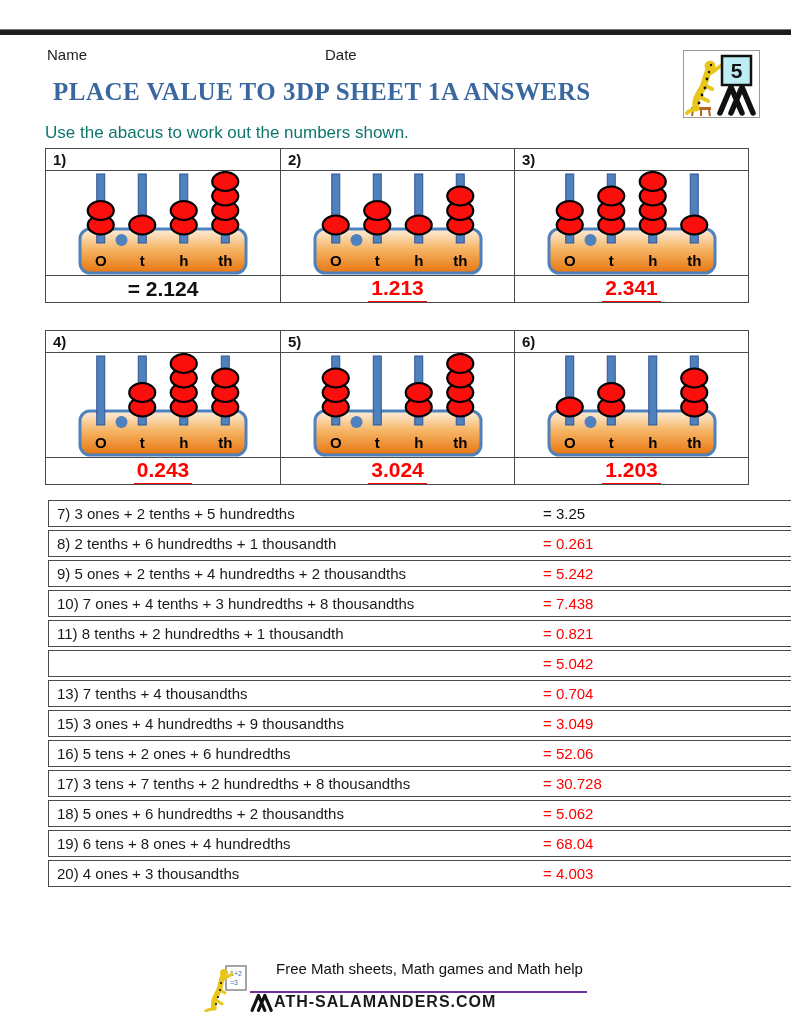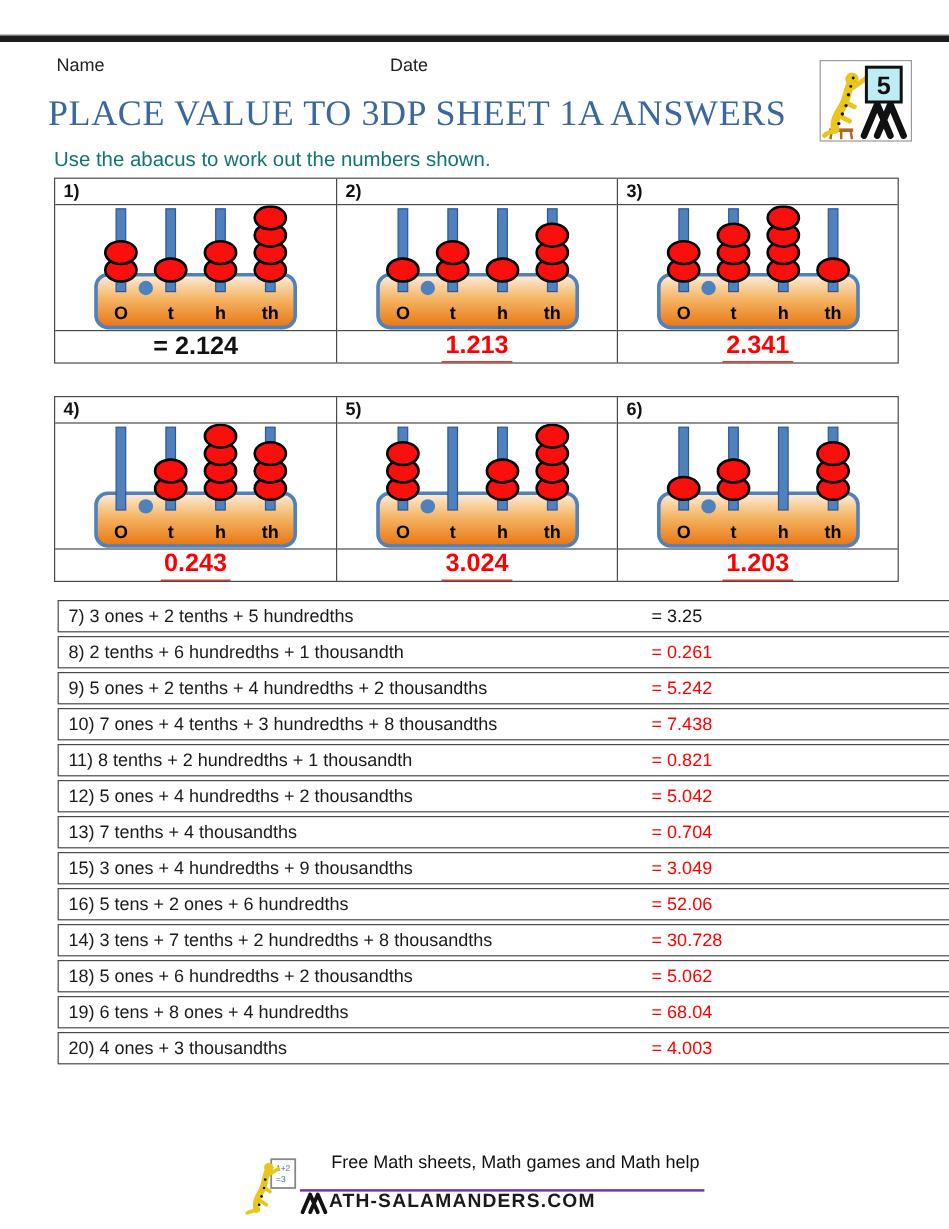--- a/index.html
+++ b/index.html
@@ -6,21 +6,21 @@
   html,body { width:791px; height:1024px; background:#fff; font-family:"Liberation Sans", sans-serif; position:relative; overflow:hidden; }
 
   .top-bar { position:absolute; top:29px; left:0; width:791px; height:6px; background:#1d1d1d; border-top:1px solid #777; }
 
   .hdr-label { position:absolute; top:46px; font-size:15px; color:#222; font-weight:500; }
   #name-label { left:47px; }
   #date-label { left:325px; }
 
   .logo-box { position:absolute; top:50px; left:683px; width:77px; height:68px; background:#fff; border:1px solid #9a9a9a; }
 
-  .page-title { position:absolute; top:78px; left:40px; font-family:"Liberation Serif", serif; font-size:30px; font-weight:400; color:var(--title-blue,#39679E); letter-spacing:0.5px; white-space:nowrap; }
+  .page-title { position:absolute; top:78px; left:53px; font-family:"Liberation Serif", serif; font-size:25px; font-weight:700; color:var(--title-blue,#39679E); letter-spacing:0.5px; white-space:nowrap; }
 
   .instruction { position:absolute; top:123px; left:45px; font-size:17px; color:#0f766e; font-weight:500; }
 
   .agrid { position:absolute; left:45px; width:704px; display:grid; grid-template-columns:1fr 1fr 1fr; border:1px solid #4a4a4a; background:#fff; }
   #agrid1 { top:148px; }
   #agrid2 { top:330px; }
   .acell { border-left:1px solid #4a4a4a; }
   .acell:first-child { border-left:none; }
   .anum { height:22px; border-bottom:1px solid #4a4a4a; font-size:15px; font-weight:600; color:#111; padding:2px 0 0 7px; }
   .aimg { height:105px; border-bottom:1px solid #4a4a4a; display:flex; justify-content:center; align-items:flex-end; overflow:hidden; }
@@ -316,37 +316,36 @@
     </div>
     <div class="qrow">
       <span class="qtext">10) 7 ones + 4 tenths + 3 hundredths + 8 thousandths</span>
       <span class="qans red">= 7.438</span>
     </div>
     <div class="qrow">
       <span class="qtext">11) 8 tenths + 2 hundredths + 1 thousandth</span>
       <span class="qans red">= 0.821</span>
     </div>
     <div class="qrow">
-      <span class="qtext">12) 5 ones + 4 hundredths + 2 thousandths</span>
       <span class="qans red">= 5.042</span>
     </div>
     <div class="qrow">
       <span class="qtext">13) 7 tenths + 4 thousandths</span>
       <span class="qans red">= 0.704</span>
     </div>
     <div class="qrow">
       <span class="qtext">15) 3 ones + 4 hundredths + 9 thousandths</span>
       <span class="qans red">= 3.049</span>
     </div>
     <div class="qrow">
       <span class="qtext">16) 5 tens + 2 ones + 6 hundredths</span>
       <span class="qans red">= 52.06</span>
     </div>
     <div class="qrow">
-      <span class="qtext">14) 3 tens + 7 tenths + 2 hundredths + 8 thousandths</span>
+      <span class="qtext">17) 3 tens + 7 tenths + 2 hundredths + 8 thousandths</span>
       <span class="qans red">= 30.728</span>
     </div>
     <div class="qrow">
       <span class="qtext">18) 5 ones + 6 hundredths + 2 thousandths</span>
       <span class="qans red">= 5.062</span>
     </div>
     <div class="qrow">
       <span class="qtext">19) 6 tens + 8 ones + 4 hundredths</span>
       <span class="qans red">= 68.04</span>
     </div>

